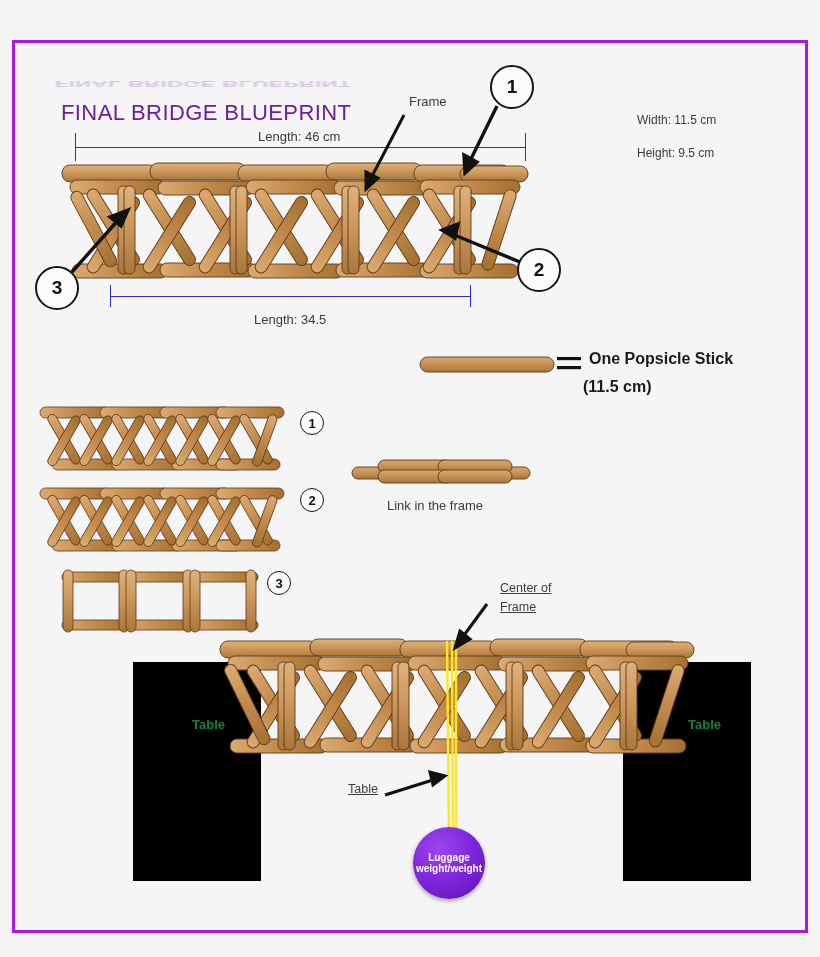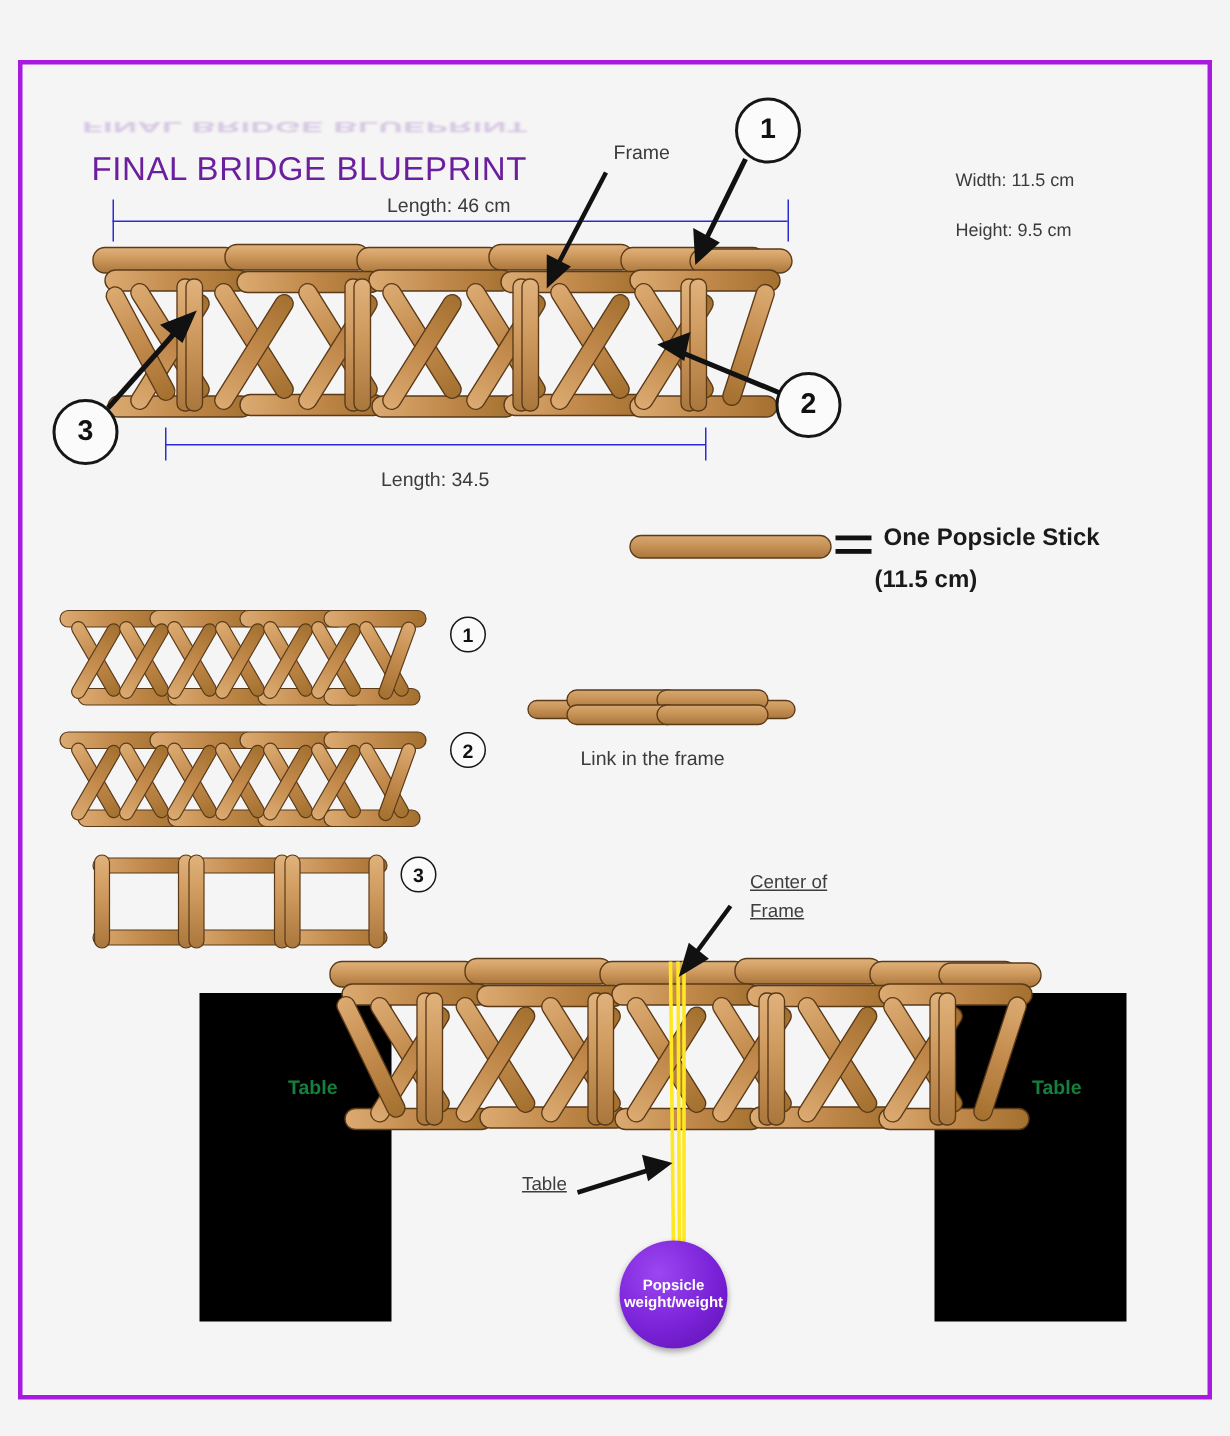--- a/index.html
+++ b/index.html
@@ -497,18 +497,18 @@
       <polygon points="128,210 121,226 110,217"></polygon>
     </g>
   </svg>
 
   <div class="lbl-sm" style="left:500px;top:581px;">Center of</div>
   <div class="lbl-sm" style="left:500px;top:600px;">Frame</div>
   <div class="lbl-sm" style="left:348px;top:782px;">Table</div>
 
   <div id="scale-weight" style="left:413px;top:827px;width:72px;height:72px;">
     <div>
-      <div>Popsicle</div>
+      <div>Luggage</div>
       <div>weight/weight</div>
     </div>
   </div>
 
 </div>
 
 </body></html>

